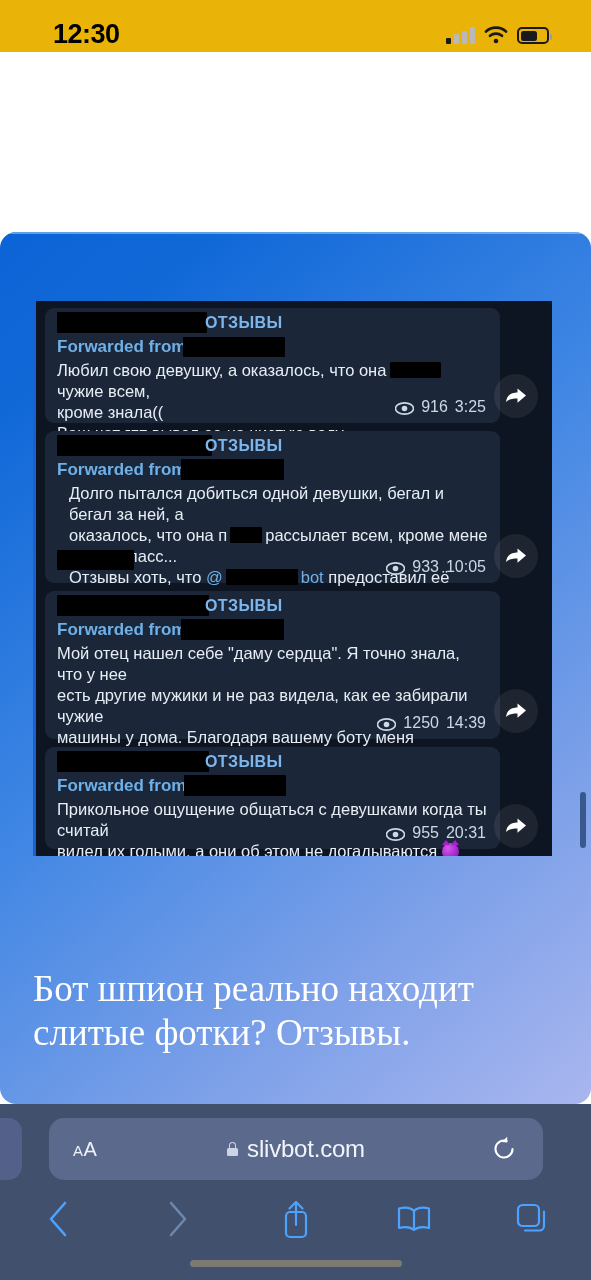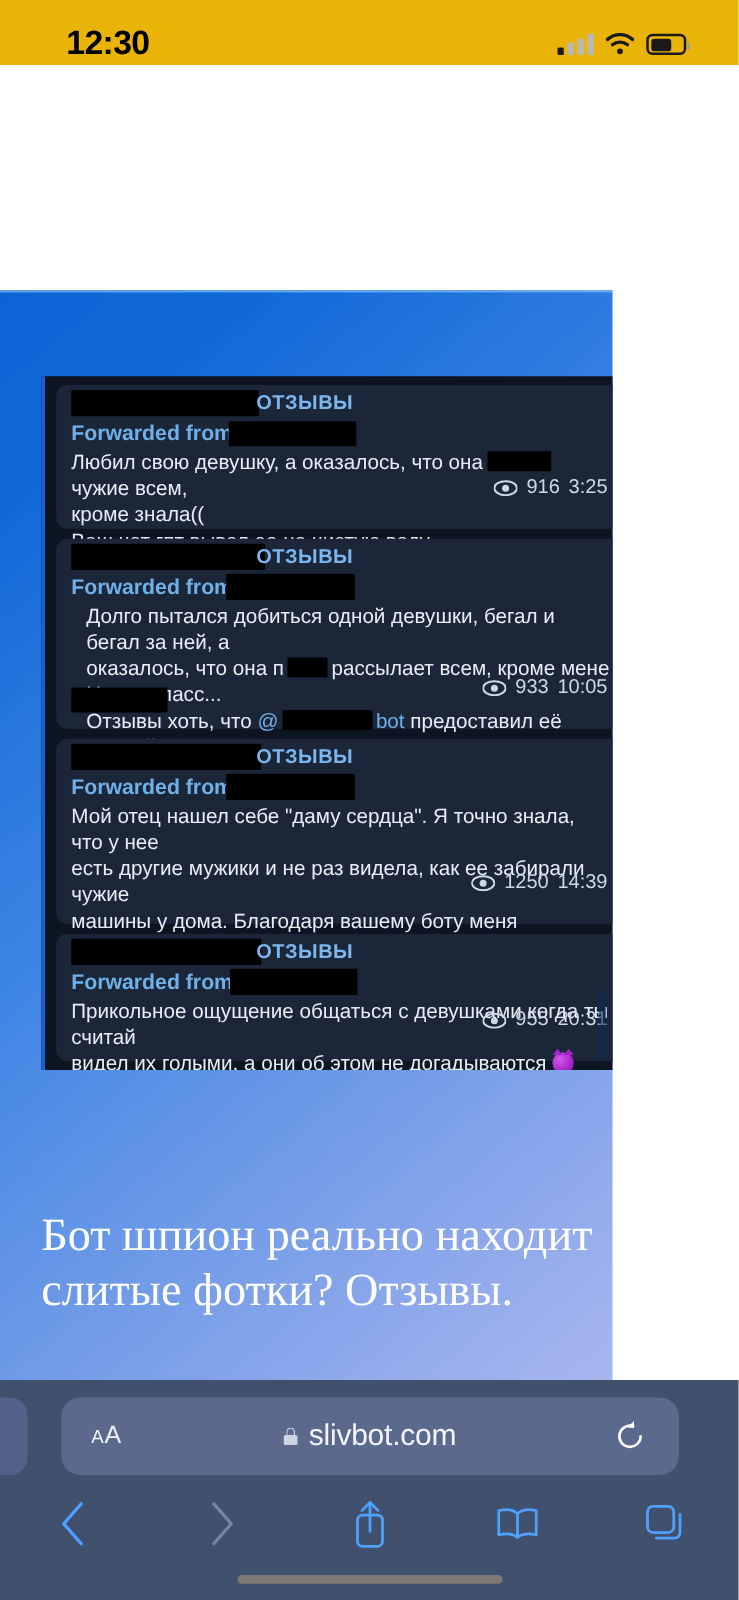--- a/index.html
+++ b/index.html
@@ -59,23 +59,24 @@
   }
   .cta-btn span{
     font-family:"Liberation Serif", serif;
     font-size:29px; font-weight:bold; color:#fff;
     text-shadow:0 1px 2px rgba(0,0,0,.18);
     white-space:nowrap;
   }
 
   
   .blue-section{
-    position:absolute; top:232px; left:0; width:490px; height:872px;
+    position:absolute; top:232px; left:0; width:591px; height:872px;
     background:linear-gradient(140deg, #0b63d6 0%, #1169d8 14%, #3f86e4 45%, #7a9fe8 74%, #a9b6ef 100%);
     overflow:hidden;
+    border-radius:16px;
   }
   .blue-top-hairline{
     position:absolute; top:0; left:0; width:591px; height:2px;
     background:#9fd2f5; opacity:.55;
   }
 
   
   .tg-block{
     position:absolute; left:33px; top:69px; width:519px; height:555px;
     background:#0d1522;
@@ -105,21 +106,21 @@
     position:absolute; left:12px;
     font-size:17px; font-weight:bold; color:#6fb0e8;
     white-space:nowrap;
   }
   .body{
     position:absolute; left:12px; right:12px;
     font-size:16.5px; line-height:21px; color:#e7edf4;
   }
   .body .hl{ color:#6fb0e8; }
   .meta{
-    position:absolute; right:14px; bottom:24px;
+    position:absolute; right:14px; bottom:7px;
     display:flex; align-items:center; gap:7px;
     font-size:16px; color:#cdd8e6;
   }
   .eye{
     width:19px; height:13px; position:relative; display:inline-block;
   }
   .fwd-btn{
     position:absolute; right:14px; width:44px; height:44px;
     border-radius:50%; background:rgba(255,255,255,.07);
     display:flex; align-items:center; justify-content:center;

